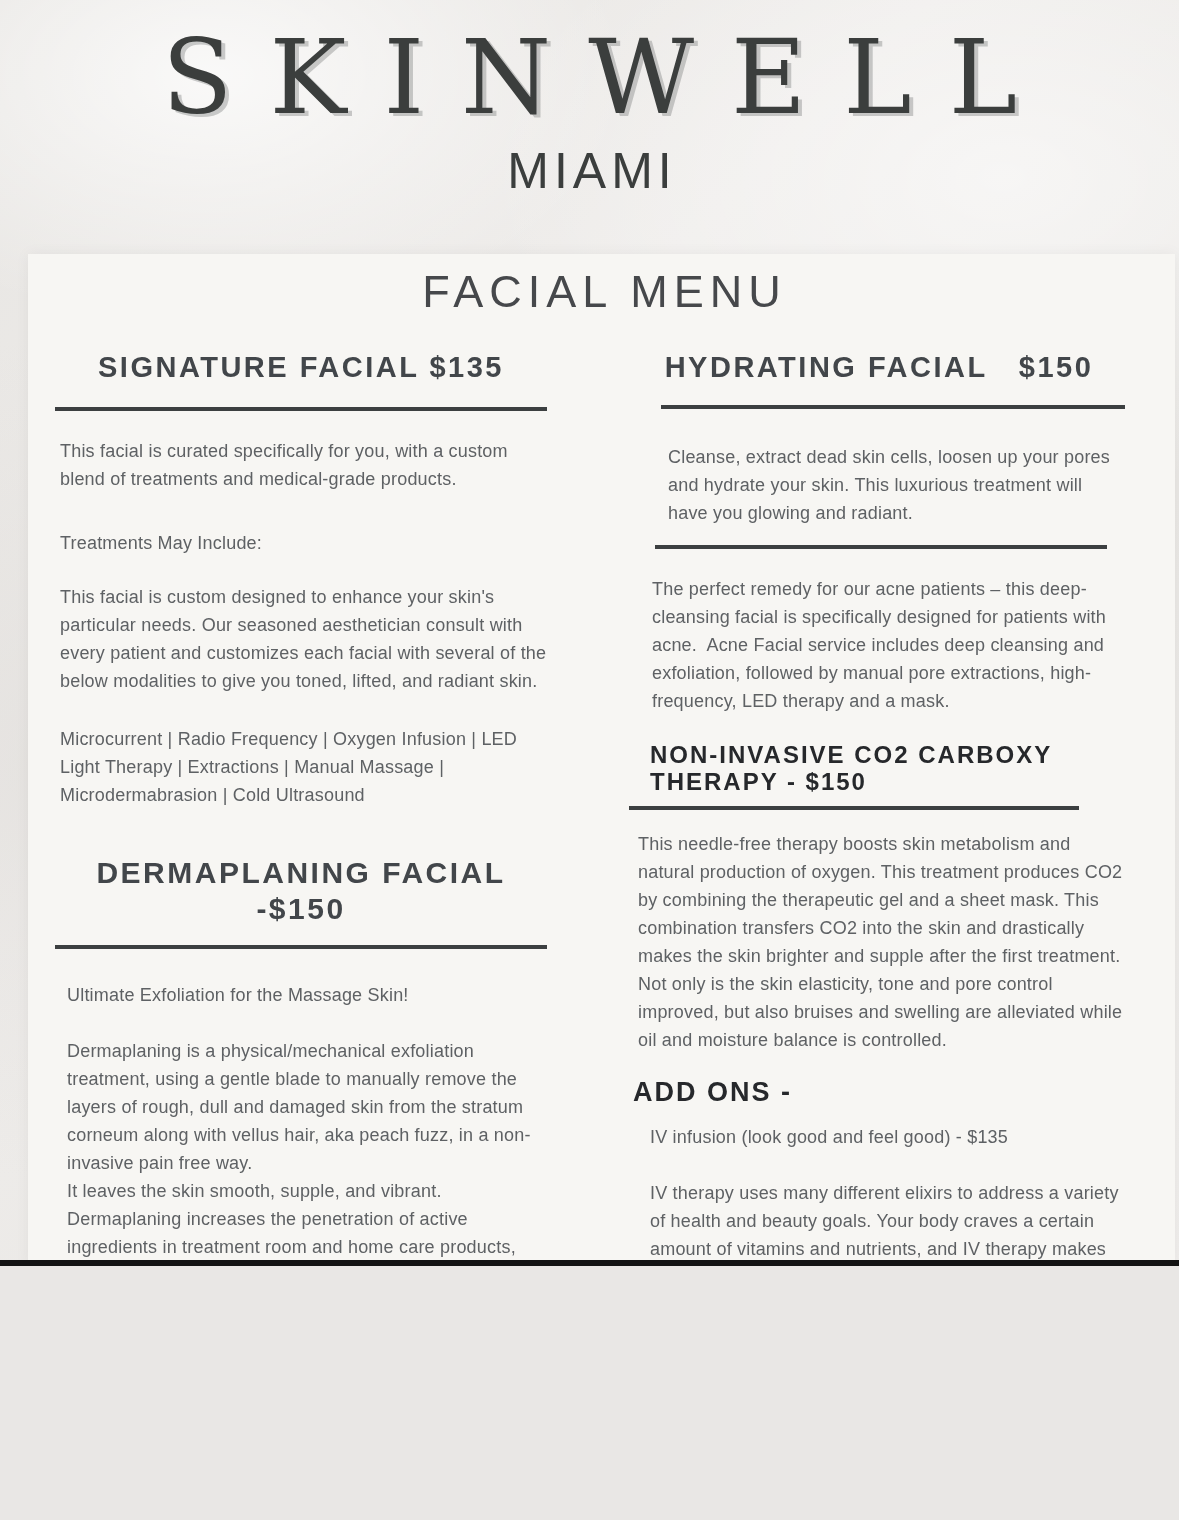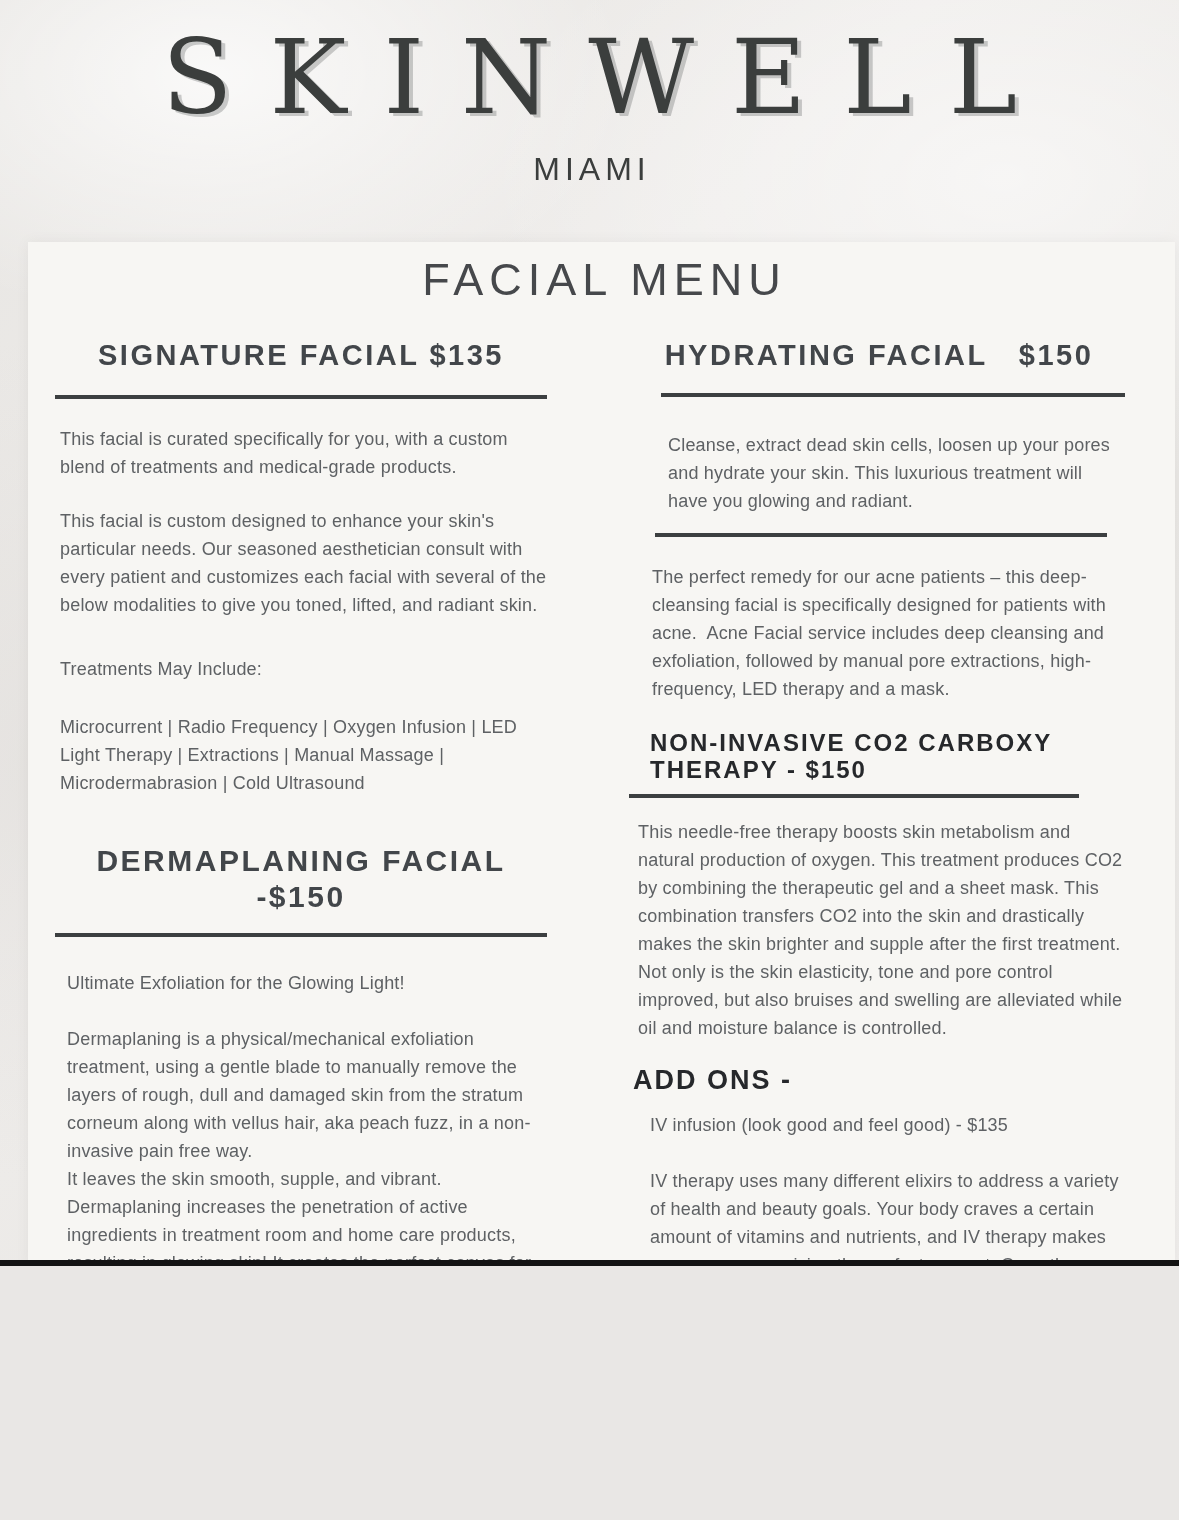--- a/index.html
+++ b/index.html
@@ -27,33 +27,33 @@
     font-size: 103px;
     font-weight: 400;
     color: #3b3e3d;
     letter-spacing: 37px;
     padding-left: 37px; 
     line-height: 1.0;
     text-shadow: 4px 3px 0 rgba(90,93,92,0.30);
     white-space: nowrap;
   }
   .brand-location {
-    margin-top: 22px;
-    font-size: 32px;
+    margin-top: 13px;
+    font-size: 50px;
     font-weight: 400;
     color: #3b3e3d;
     letter-spacing: 5px;
     padding-left: 5px;
   }
 
   
   .card {
     position: absolute;
     left: 28px;
-    top: 242px;
+    top: 254px;
     width: 1147px;
     bottom: 0;
     background: #f7f6f3;
     box-shadow: 0 0 14px rgba(0,0,0,0.05);
     overflow: hidden;
   }
   .menu-title {
     margin-top: 12px;
     text-align: center;
     font-size: 45px;
@@ -154,29 +154,29 @@
     <h1 class="menu-title">FACIAL MENU</h1>
 
     <div class="columns">
 
       <section class="col">
 
         <div class="sec sec-signature">
           <h2 class="sec-title centered">SIGNATURE FACIAL $135</h2>
           <div class="rule"></div>
           <p class="para p1">This facial is curated specifically for you, with a custom blend of treatments and medical-grade products.</p>
+          <p class="para p3">Treatments May Include:</p>
           <p class="para p2">This facial is custom designed to enhance your skin's particular needs. Our seasoned aesthetician consult with every patient and customizes each facial with several of the below modalities to give you toned, lifted, and radiant skin.</p>
-          <p class="para p3">Treatments May Include:</p>
           <p class="para p4">Microcurrent | Radio Frequency | Oxygen Infusion | LED Light Therapy | Extractions | Manual Massage | Microdermabrasion | Cold Ultrasound</p>
         </div>
 
         <div class="sec sec-dermaplaning">
           <h2 class="sec-title centered">DERMAPLANING FACIAL -$150</h2>
           <div class="rule"></div>
-          <p class="para p1">Ultimate Exfoliation for the Glowing Light!</p>
+          <p class="para p1">Ultimate Exfoliation for the Massage Skin!</p>
           <p class="para p2">Dermaplaning is a physical/mechanical exfoliation treatment, using a gentle blade to manually remove the layers of rough, dull and damaged skin from the stratum corneum along with vellus hair, aka peach fuzz, in a non-invasive pain free way.</p>
           <p class="para p3">It leaves the skin smooth, supple, and vibrant. Dermaplaning increases the penetration of active ingredients in treatment room and home care products, resulting in glowing skin! It creates the perfect canvas for makeup application and is the go to treatment to prepare for high profile occasions.</p>
           <p class="para p4">This service can also be added on to any of our other facials.</p>
         </div>
 
       </section>
 
       <section class="col">
 
         <div class="sec sec-hydrating">

